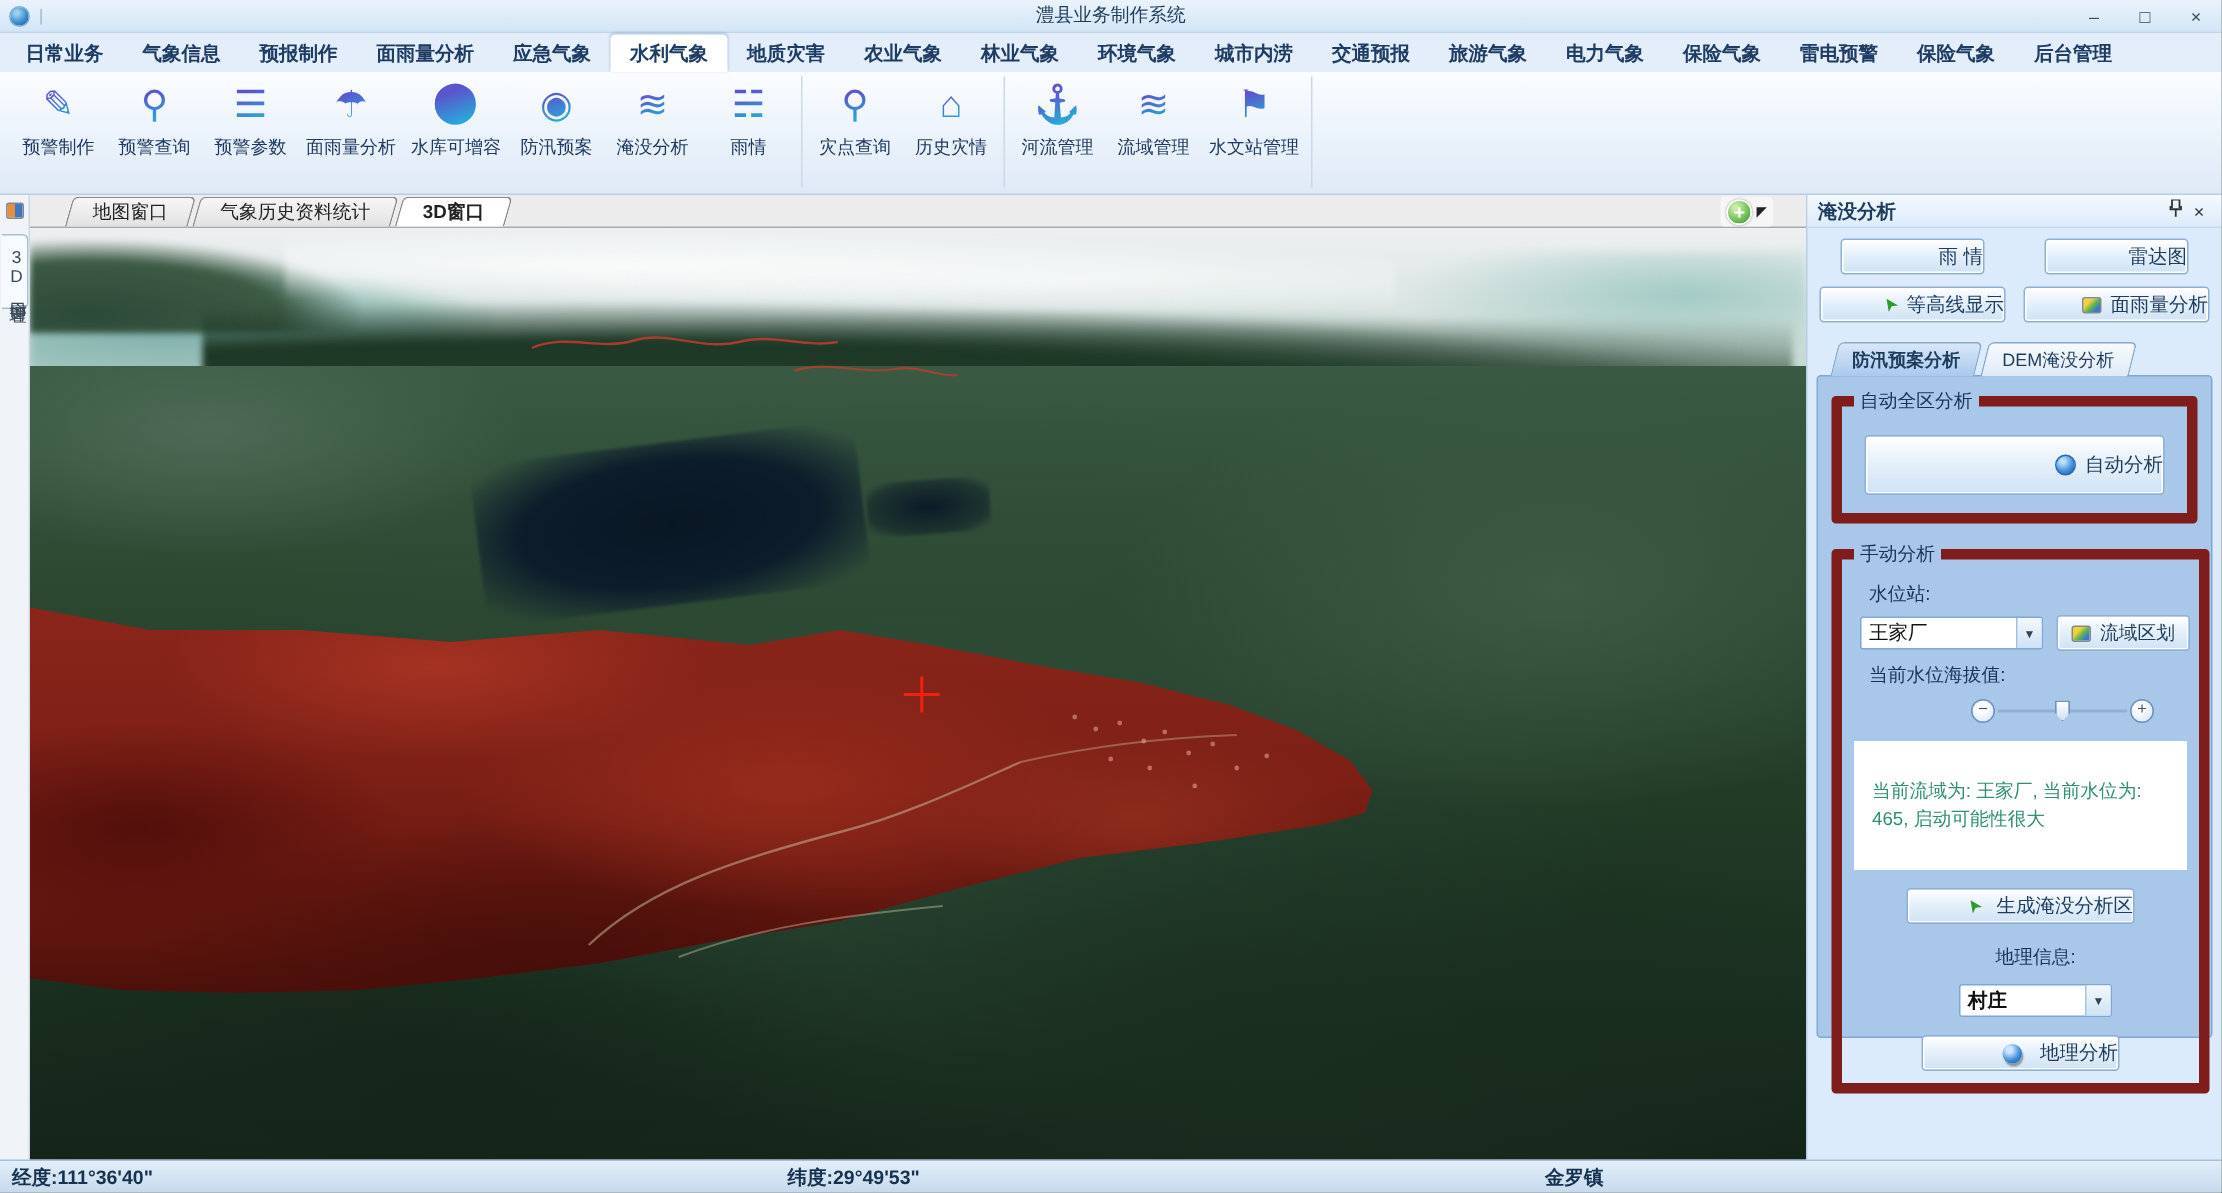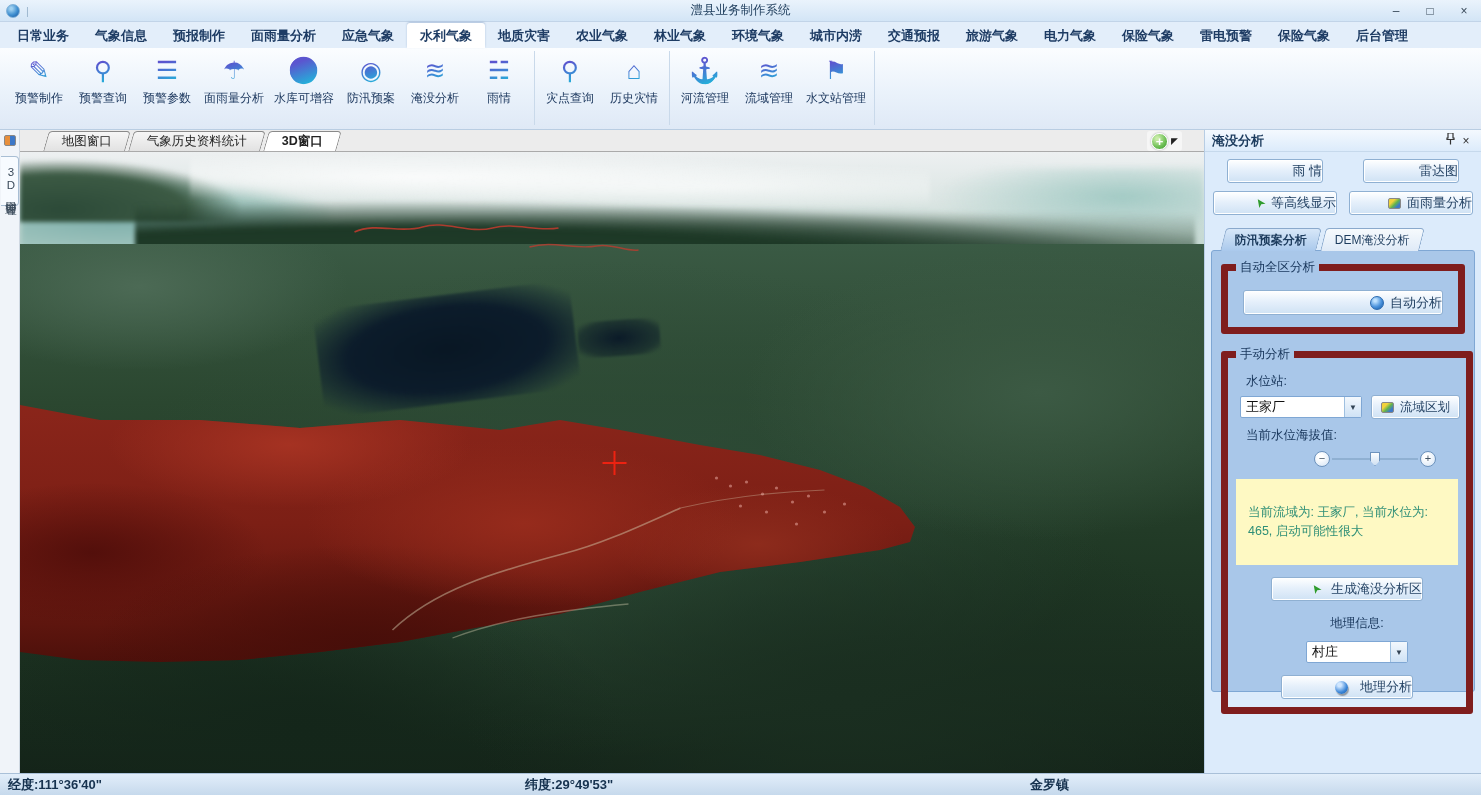--- a/index.html
+++ b/index.html
@@ -90,38 +90,38 @@
   .img-ico { width:13px; height:11px; border-radius:2px; border:1px solid #888; background:linear-gradient(135deg,#f2d23c 30%,#64b44c 55%,#3c78c8 80%); }
 
   .content-box { margin:10px 6px 0; height:462px; position:relative; }
   .ptabs { display:flex; padding-left:12px; height:21px; align-items:flex-end; position:relative; z-index:2; }
   .ptab { font-size:12px; padding:3px 11px 2px; border:1px solid #8aa9cc; border-bottom:none; border-radius:4px 4px 0 0; background:linear-gradient(#f6fafd,#dfeaf7); color:#1d3c5e; transform:skewX(-14deg); margin-right:4px; }
   .ptab > span { display:inline-block; transform:skewX(14deg); }
   .ptab.active { font-weight:bold; background:linear-gradient(#d7e7f8,#aac9ec); }
   .pbody { position:absolute; top:20px; left:0; right:0; bottom:0; background:#a9c7e9; border:1px solid #7fa7d4; border-radius:3px; padding:8px 9px; }
   fieldset.group { border:7px solid #7f1d1d; border-radius:3px; padding:6px 6px 8px; margin-bottom:12px; }
   fieldset.group legend { font-size:12.5px; color:#17355a; padding:0 4px; margin-left:2px; }
-  .btn-auto { display:flex; margin:8px auto 4px; width:200px; height:25px; }
+  .btn-auto { display:flex; margin:8px auto 4px; width:200px; height:40px; }
   .globe-ico { width:14px; height:14px; border-radius:50%; background:radial-gradient(circle at 35% 30%, #bfe2ff 10%, #4a92dc 55%, #1c5fa8 95%); border:1px solid #2a6ab0; }
   .manual { min-height:352px; }
   .flabel { font-size:12.5px; color:#17355a; margin:4px 0 5px 12px; }
   .frow { display:flex; align-items:center; gap:9px; margin:2px 0 8px 6px; }
   .combo { width:122px; height:22px; background:#fff; border:1px solid #7fa7d4; border-radius:2px; display:flex; align-items:center; font-size:13px; color:#111; padding-left:5px; }
   .combo .dd { margin-left:auto; width:17px; align-self:stretch; background:linear-gradient(#f3f8fd,#cfe2f5); border-left:1px solid #9fc0e0; display:flex; align-items:center; justify-content:center; font-size:8px; color:#345; }
   .btn-basin { height:24px; padding:0 9px; font-size:12.5px; }
   .slider { position:relative; height:20px; width:122px; margin:4px 8px 10px auto; margin-right:24px; }
   .sl-btn { position:absolute; top:2px; width:16px; height:16px; border-radius:50%; border:1px solid #6d93bd; background:radial-gradient(circle at 40% 35%, #ffffff 20%, #dce9f7 80%); color:#456; font-size:11px; line-height:13px; text-align:center; }
   .sl-minus { left:0; } .sl-plus { right:0; }
   .sl-track { position:absolute; left:18px; right:18px; top:9px; height:2px; background:#8fb0d2; }
   .sl-thumb { position:absolute; left:50%; top:3px; width:10px; height:14px; margin-left:-5px; background:linear-gradient(#fdfeff,#cfe0f2); border:1px solid #6d93bd; clip-path:polygon(0 0,100% 0,100% 60%,50% 100%,0 60%); }
-  .info { margin:2px 2px 12px; background:#fef9c3; min-height:86px; padding:24px 12px 8px; font-size:12.5px; color:#2f8f77; line-height:1.55; }
+  .info { margin:2px 2px 12px; background:#ffffff; min-height:86px; padding:24px 12px 8px; font-size:12.5px; color:#2f8f77; line-height:1.55; }
   .btn-generate { display:flex; margin:0 auto 14px; width:152px; height:24px; gap:10px; }
   .geo-row { margin:4px 0 12px 20px;flex-direction:column; }
   .geo-label { font-size:12.5px; color:#17355a; }
-  .combo.small { width:102px; }
+  .combo.small { width:102px;font-weight:bold; }
   .btn-geo { display:flex; margin:0 auto; width:132px; height:24px; gap:12px; }
   .sphere-ico { width:13px; height:13px; border-radius:50%; background:radial-gradient(circle at 35% 30%, #cfe6ff 15%, #3b86d8 60%, #195ba6 95%); box-shadow:1px 2px 1px rgba(60,60,60,.45); }
 
   
   .statusbar { position:absolute; left:0; right:0; bottom:0; height:22px; background:linear-gradient(#e2eefa,#c6d9ec); border-top:1px solid #a9c0d8; font-size:13px; font-weight:bold; color:#16324f; }
   .statusbar span { position:absolute; line-height:22px; }
   .st-lon { left:8px; } .st-lat { left:525px; } .st-town { left:1030px; }
 </style>
 </head>
 <body>

